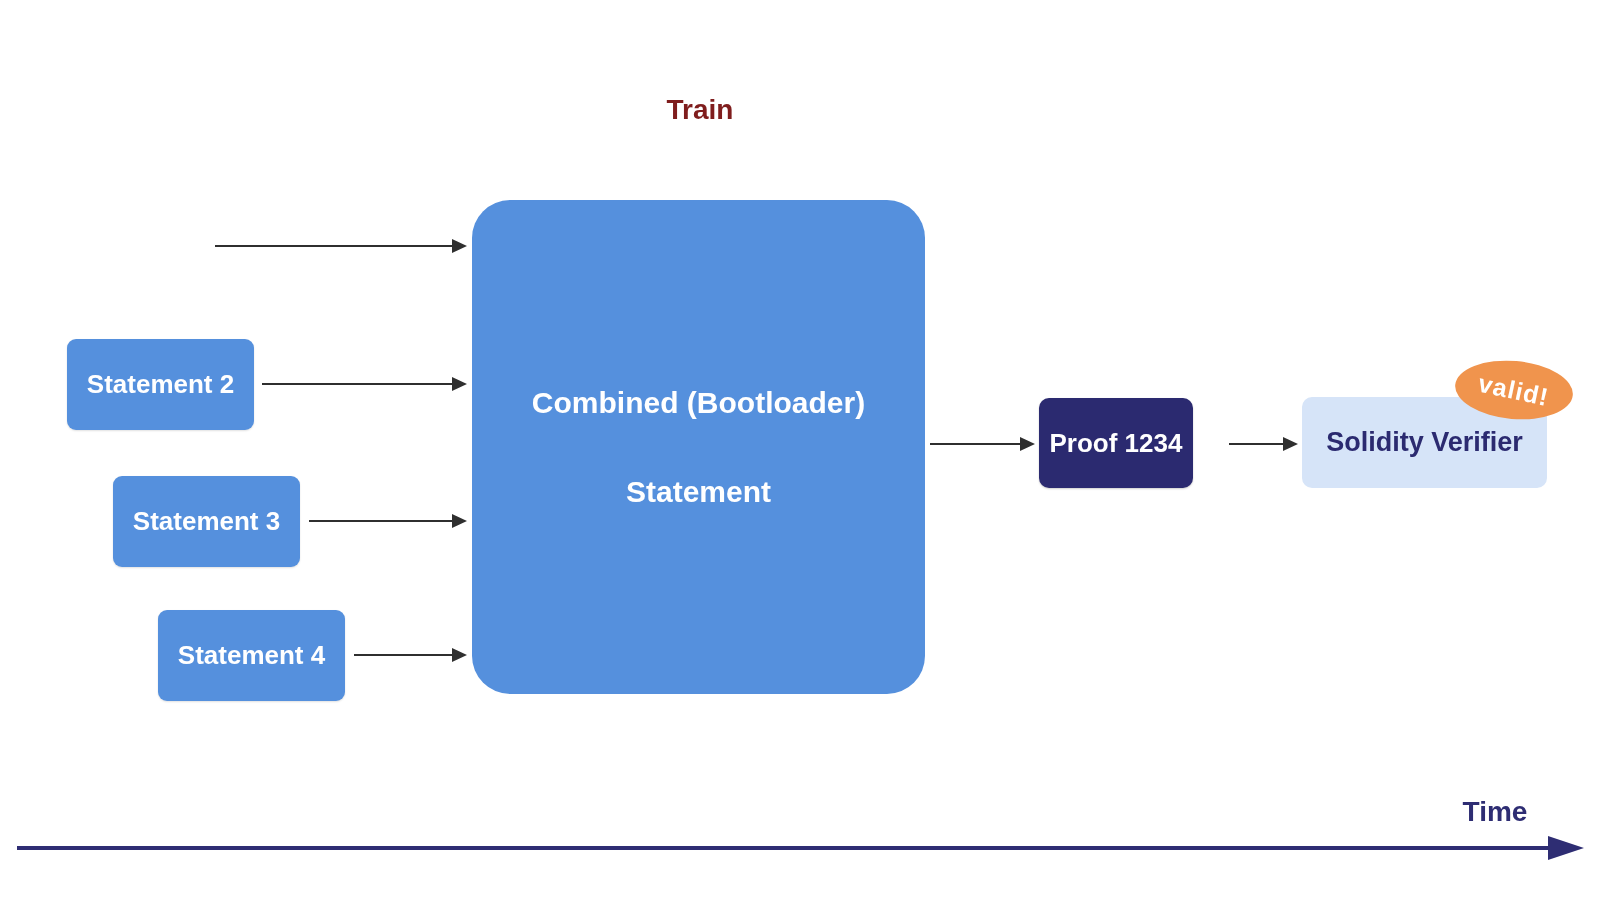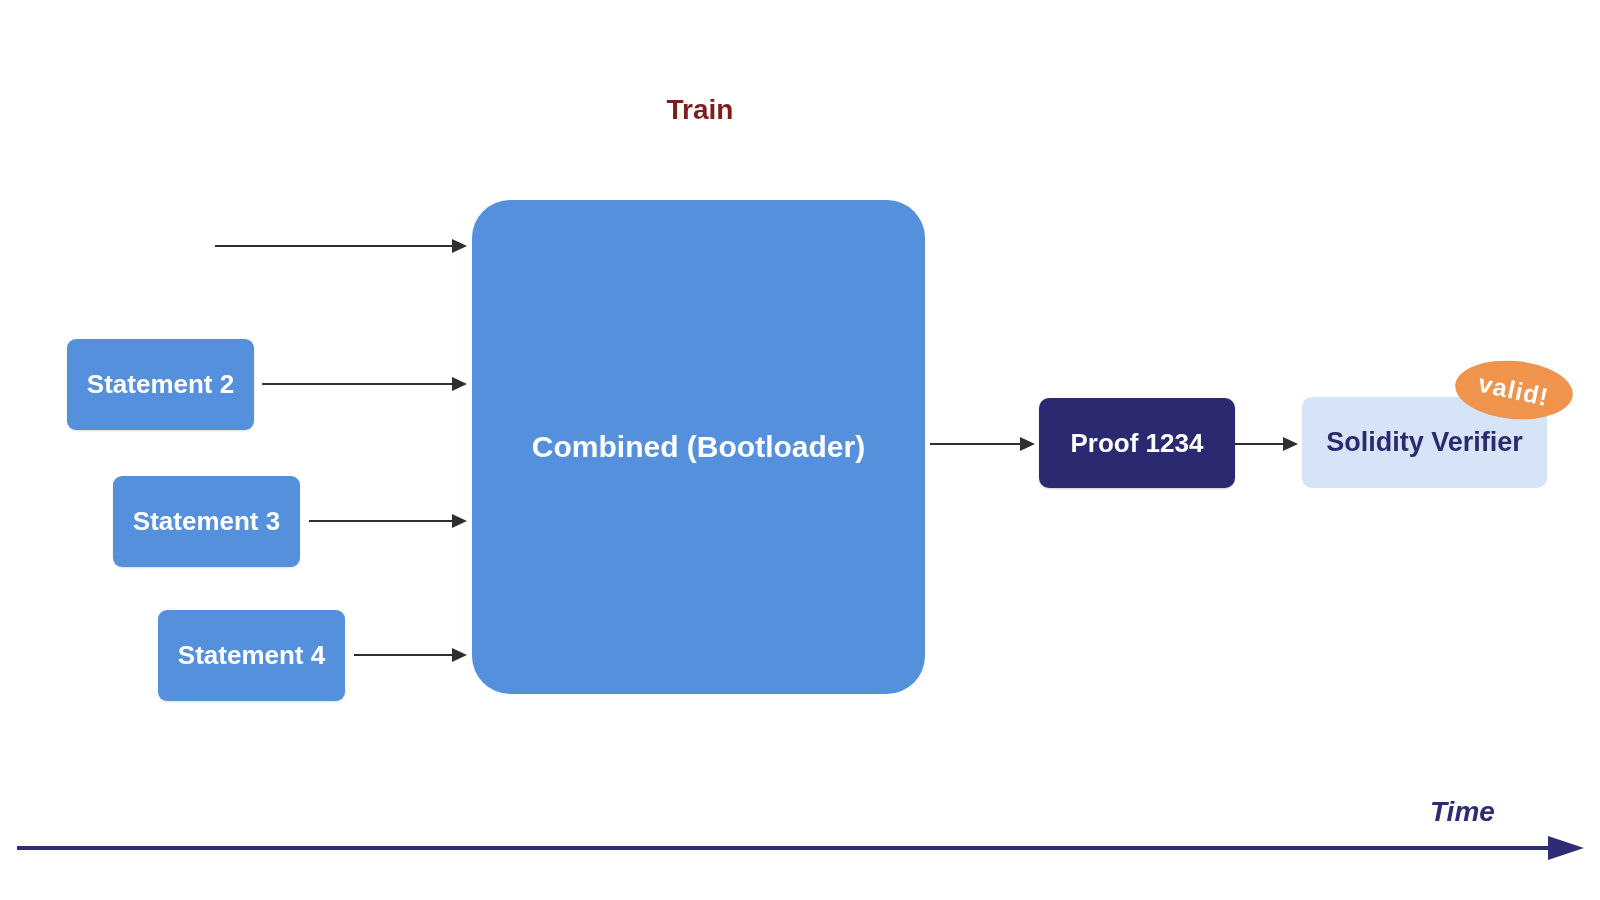--- a/index.html
+++ b/index.html
@@ -43,21 +43,21 @@
     font-size: 30px; font-weight: bold;
     line-height: 54px;
     display: flex; flex-direction: column;
     align-items: center; justify-content: center;
     text-align: center;
     gap: 35px;
   }
 
   .proof {
     position: absolute;
-    left: 1039px; top: 398px; width: 196px; height: 90px;
+    left: 1039px; top: 398px; width: 154px; height: 90px;
     background: #2B2A70;
     border-radius: 10px;
     color: #ffffff;
     font-size: 26px; font-weight: bold;
     display: flex; align-items: center; justify-content: center;
     box-shadow: 0 1px 2px rgba(0,0,0,0.2);
   }
 
   .verifier {
     position: absolute;
@@ -81,22 +81,22 @@
   .badge span {
     display: inline-block;
     transform: rotate(7deg);
     color: #ffffff;
     font-size: 25px; font-weight: bold;
     letter-spacing: 1px;
   }
 
   .time-label {
     left: 1430px; top: 796px; width: 130px;
-    text-align: left;
-    font-size: 28px; font-weight: bold; color: #2E2D73; font-style: italic;
+    text-align: center;
+    font-size: 28px; font-weight: bold; color: #2E2D73;
   }
 
   svg.overlay {
     position: absolute; left: 0; top: 0;
     width: 1600px; height: 900px;
     pointer-events: none;
   }
 </style>
 </head>
 <body>
@@ -145,20 +145,21 @@
   </div>
   <div class="stmt stmt-3">
     <span>Statement 3</span>
   </div>
   <div class="stmt stmt-4">
     <span>Statement 4</span>
   </div>
 
   <div class="combined">
     <span>Combined (Bootloader)</span>
+    <span>Statement</span>
   </div>
 
   <div class="proof">
     <span>Proof 1234</span>
   </div>
 
   <div class="verifier">
     <span>Solidity Verifier</span>
   </div>
 

